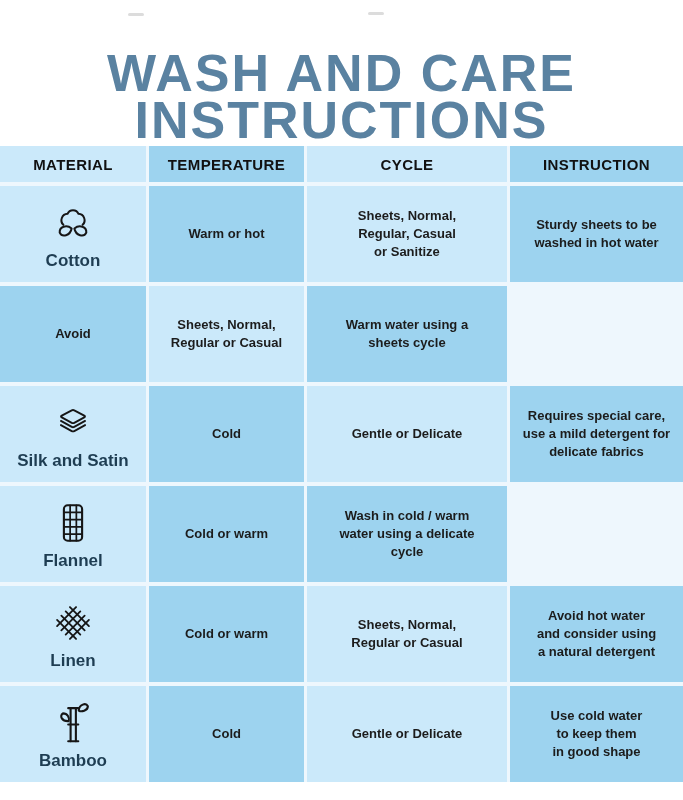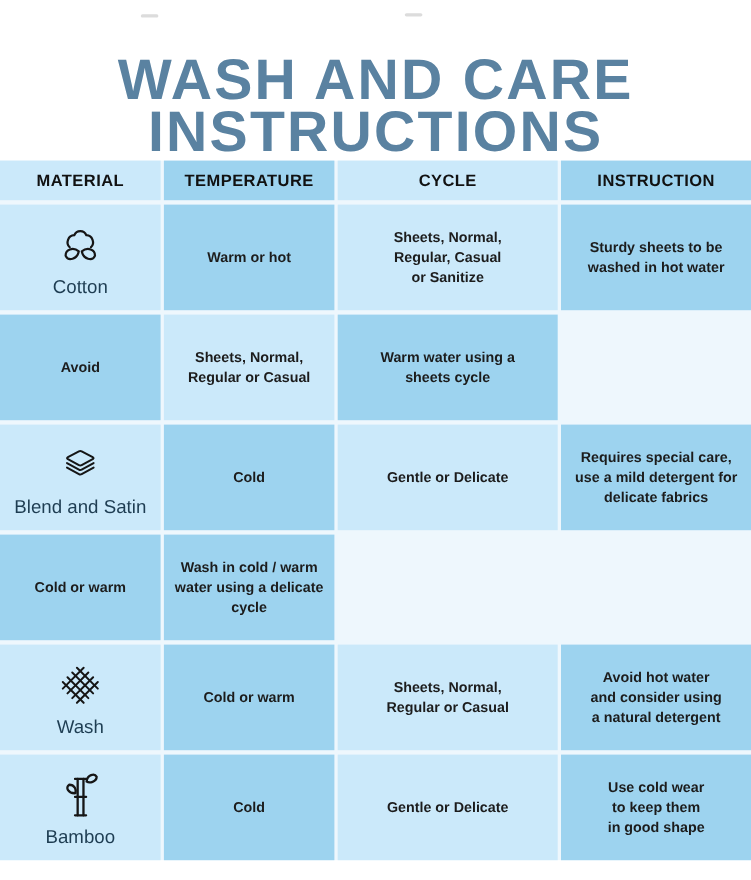--- a/index.html
+++ b/index.html
@@ -44,21 +44,21 @@
   .row.data .cell { height:96px; }
   .body-text {
     font-size:13px; font-weight:bold; line-height:1.4;
     color:var(--body-text, #1c1c1c);
     white-space:pre-line; padding:0 4px;
   }
   .material-cell { justify-content:center; }
   .icon { height:50px; display:flex; align-items:center; justify-content:center; }
   .icon svg { stroke:#161616; fill:none; stroke-width:2.2; stroke-linecap:round; stroke-linejoin:round; }
   .material-label {
-    margin-top:3px; font-weight:normal; font-size:17px; line-height:1.15;
+    margin-top:3px; font-weight:bold; font-size:17px; line-height:1.15;
     color:var(--material-label, #1e3d52);
     white-space:pre-line;
   }
 </style>
 </head>
 <body>
 
 <div class="canvas">
 
   <div class="smudge s1"></div>
@@ -107,47 +107,57 @@
 
     <div class="row data">
       <div class="cell light material-cell">
         <span class="icon">
           <svg width="48" height="40" viewBox="0 0 48 48">
             <path d="M10 17 Q9 16 10.5 15.2 L22.5 8.8 Q24 8 25.5 8.8 L37.5 15.2 Q39 16 38 17 L25.5 23.8 Q24 24.6 22.5 23.8 Z"></path>
             <path d="M9.5 21.5 L22.5 28.7 Q24 29.5 25.5 28.7 L38.5 21.5"></path>
             <path d="M9.5 26.5 L22.5 33.7 Q24 34.5 25.5 33.7 L38.5 26.5"></path>
           </svg>
         </span>
-        <span class="material-label">Blend and Satin</span>
+        <span class="material-label">Silk and Satin</span>
       </div>
       <div class="cell dark body-text">Cold</div>
       <div class="cell light body-text">Gentle or Delicate</div>
       <div class="cell dark body-text">Requires special care,
 use a mild detergent for
 delicate fabrics</div>
     </div>
 
     <div class="row data">
+      <div class="cell light material-cell">
+        <span class="icon">
+          <svg width="46" height="46" viewBox="0 0 48 48">
+            <rect x="14.5" y="5.5" width="19" height="37" rx="4"></rect>
+            <path d="M21 5.5 V42.5 M27.5 5.5 V42.5" stroke-width="1.8"></path>
+            <path d="M14.5 13 H33.5 M14.5 20.5 H33.5 M14.5 28 H33.5 M14.5 35.5 H33.5" stroke-width="1.8"></path>
+          </svg>
+        </span>
+        <span class="material-label">Flannel</span>
+      </div>
       <div class="cell dark body-text">Cold or warm</div>
       <div class="cell dark body-text">Wash in cold / warm
 water using a delicate
 cycle</div>
     </div>
 
     <div class="row data">
       <div class="cell light material-cell">
         <span class="icon">
           <svg width="46" height="46" viewBox="0 0 48 48">
             <g transform="rotate(45 24 24)" stroke-width="1.9">
               <path d="M10 14.5 H38 M10 20.8 H38 M10 27.2 H38 M10 33.5 H38"></path>
               <path d="M14.5 10 V38 M20.8 10 V38 M27.2 10 V38 M33.5 10 V38"></path>
             </g>
           </svg>
         </span>
-        <span class="material-label">Wash</span>
+        <span class="material-label">Linen</span>
       </div>
       <div class="cell dark body-text">Cold or warm</div>
       <div class="cell light body-text">Sheets, Normal,
 Regular or Casual</div>
       <div class="cell dark body-text">Avoid hot water
 and consider using
 a natural detergent</div>
     </div>
 
     <div class="row data">
@@ -157,19 +167,19 @@
             <path d="M21.5 8.5 V43 M27 8.5 V43"></path>
             <path d="M19 8.5 H29.5 M19 25.5 H29.5 M19 43 H29.5"></path>
             <path d="M30 11 C30.5 4.5 37.5 2.5 39.5 6.5 C39.5 11.5 32.5 12.5 30 11 Z"></path>
             <path d="M19.5 22 C12.5 22.5 9.5 16.5 13.5 14 C18.5 14 20.5 18.5 19.5 22 Z"></path>
           </svg>
         </span>
         <span class="material-label">Bamboo</span>
       </div>
       <div class="cell dark body-text">Cold</div>
       <div class="cell light body-text">Gentle or Delicate</div>
-      <div class="cell dark body-text">Use cold wear
+      <div class="cell dark body-text">Use cold water
 to keep them
 in good shape</div>
     </div>
 
   </div>
 </div>
 
 </body></html>

